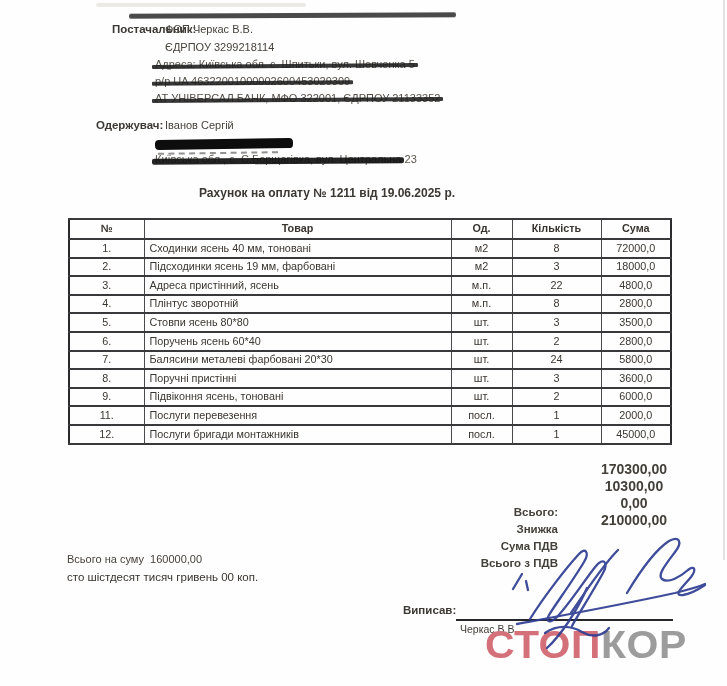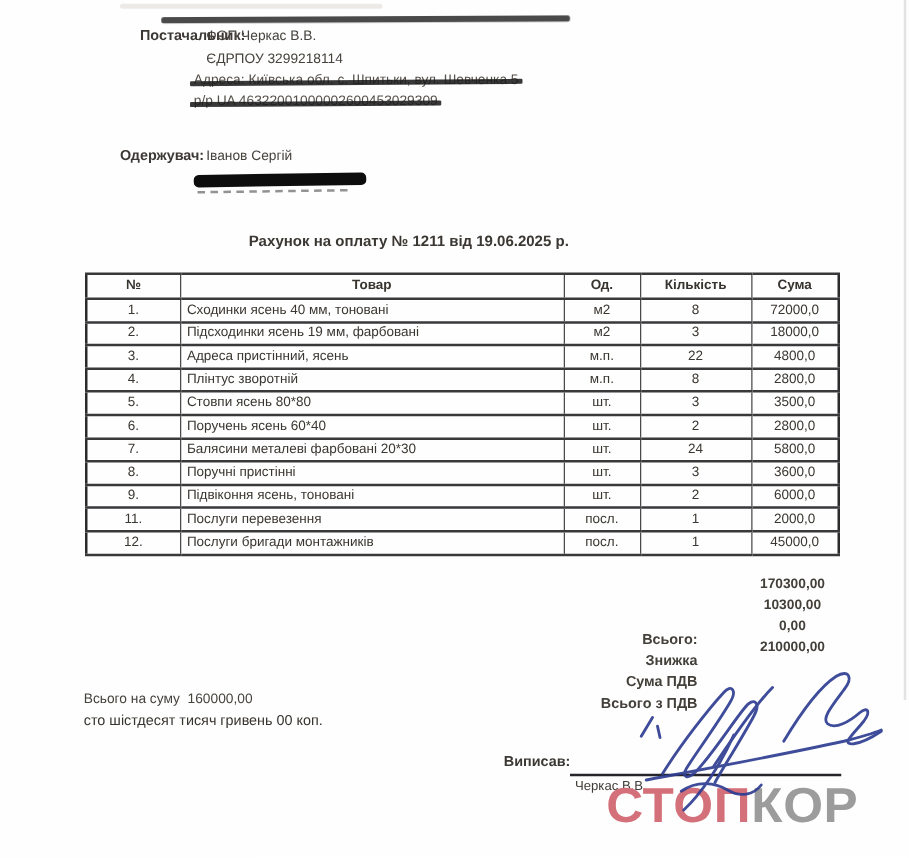--- a/index.html
+++ b/index.html
@@ -62,21 +62,21 @@
     border-left:1.4px solid #4a4a4c;border-right:1.4px solid #4a4a4c;
     padding:1px 5px;height:14.6px;line-height:1.05;
     overflow:hidden;white-space:nowrap;
   }
   table.invoice{border:2.5px solid #2b2b2d;}
   table.invoice th{font-weight:bold;text-align:center;height:16px;color:#38342f;}
   td.c{text-align:center;}
   td.l{text-align:left;}
   
   .tot-label{position:absolute;width:140px;text-align:right;font-size:11.5px;font-weight:600;color:#433f39;margin-top:45px;}
-  .tot-value{position:absolute;width:84px;text-align:center;font-size:11px;font-weight:600;color:#433f39;}
+  .tot-value{position:absolute;width:84px;text-align:center;font-size:14px;font-weight:600;color:#433f39;}
   .issue-line{position:absolute;left:456px;top:619px;width:217px;height:2.2px;background:#26262a;}
   .sig-svg{position:absolute;left:475px;top:531px;z-index:3;}
   .watermark{
     position:absolute;left:485px;top:625px;z-index:1;
     font-size:41px;font-weight:800;letter-spacing:.5px;line-height:1;
     transform:scaleY(.96);transform-origin:top left;
   }
 </style>
 </head>
 <body>
@@ -91,27 +91,33 @@
   <div class="abs lbl" style="left:88px;top:23px;margin-left:24px;">Постачальник:</div>
   <div class="abs val" style="left:165px;top:23px;">ФОП Черкас В.В.</div>
   <div class="abs val" style="left:165px;top:41px;">ЄДРПОУ 3299218114</div>
 
   <div class="abs small" style="left:155px;top:58px;">
     <span class="struck">Адреса: Київська обл. с. Шпитьки, вул. Шевченка 5</span>
   </div>
   <div class="abs small" style="left:155px;top:75px;">
     <span class="struck">р/р UA 46322001000002600453029309</span>
   </div>
+  <div class="abs small" style="left:155px;top:92px;">
+    <span class="struck">АТ УНІВЕРСАЛ БАНК, МФО 322001, ЄДРПОУ 21133352</span>
+  </div>
 
   <div class="abs lbl" style="left:96px;top:119px;">Одержувач:</div>
   <div class="abs val" style="left:165px;top:119px;">Іванов Сергій</div>
 
   <div class="phone-bar"></div>
   <div class="phone-ticks"></div>
 
+  <div class="abs small" style="left:155px;top:153px;">
+    <span class="struck-heavy">Київська обл., с. С.Борщагівка, вул. Центральна 23</span>
+  </div>
 
   <div class="abs doc-title" style="left:157px;top:186px;padding-left:42px;">Рахунок на оплату № 1211 від 19.06.2025 р.</div>
 
   <table class="invoice">
     <colgroup>
       <col style="width:75px">
         <col style="width:307px">
         <col style="width:61px">
         <col style="width:89px">
         <col style="width:70px">

